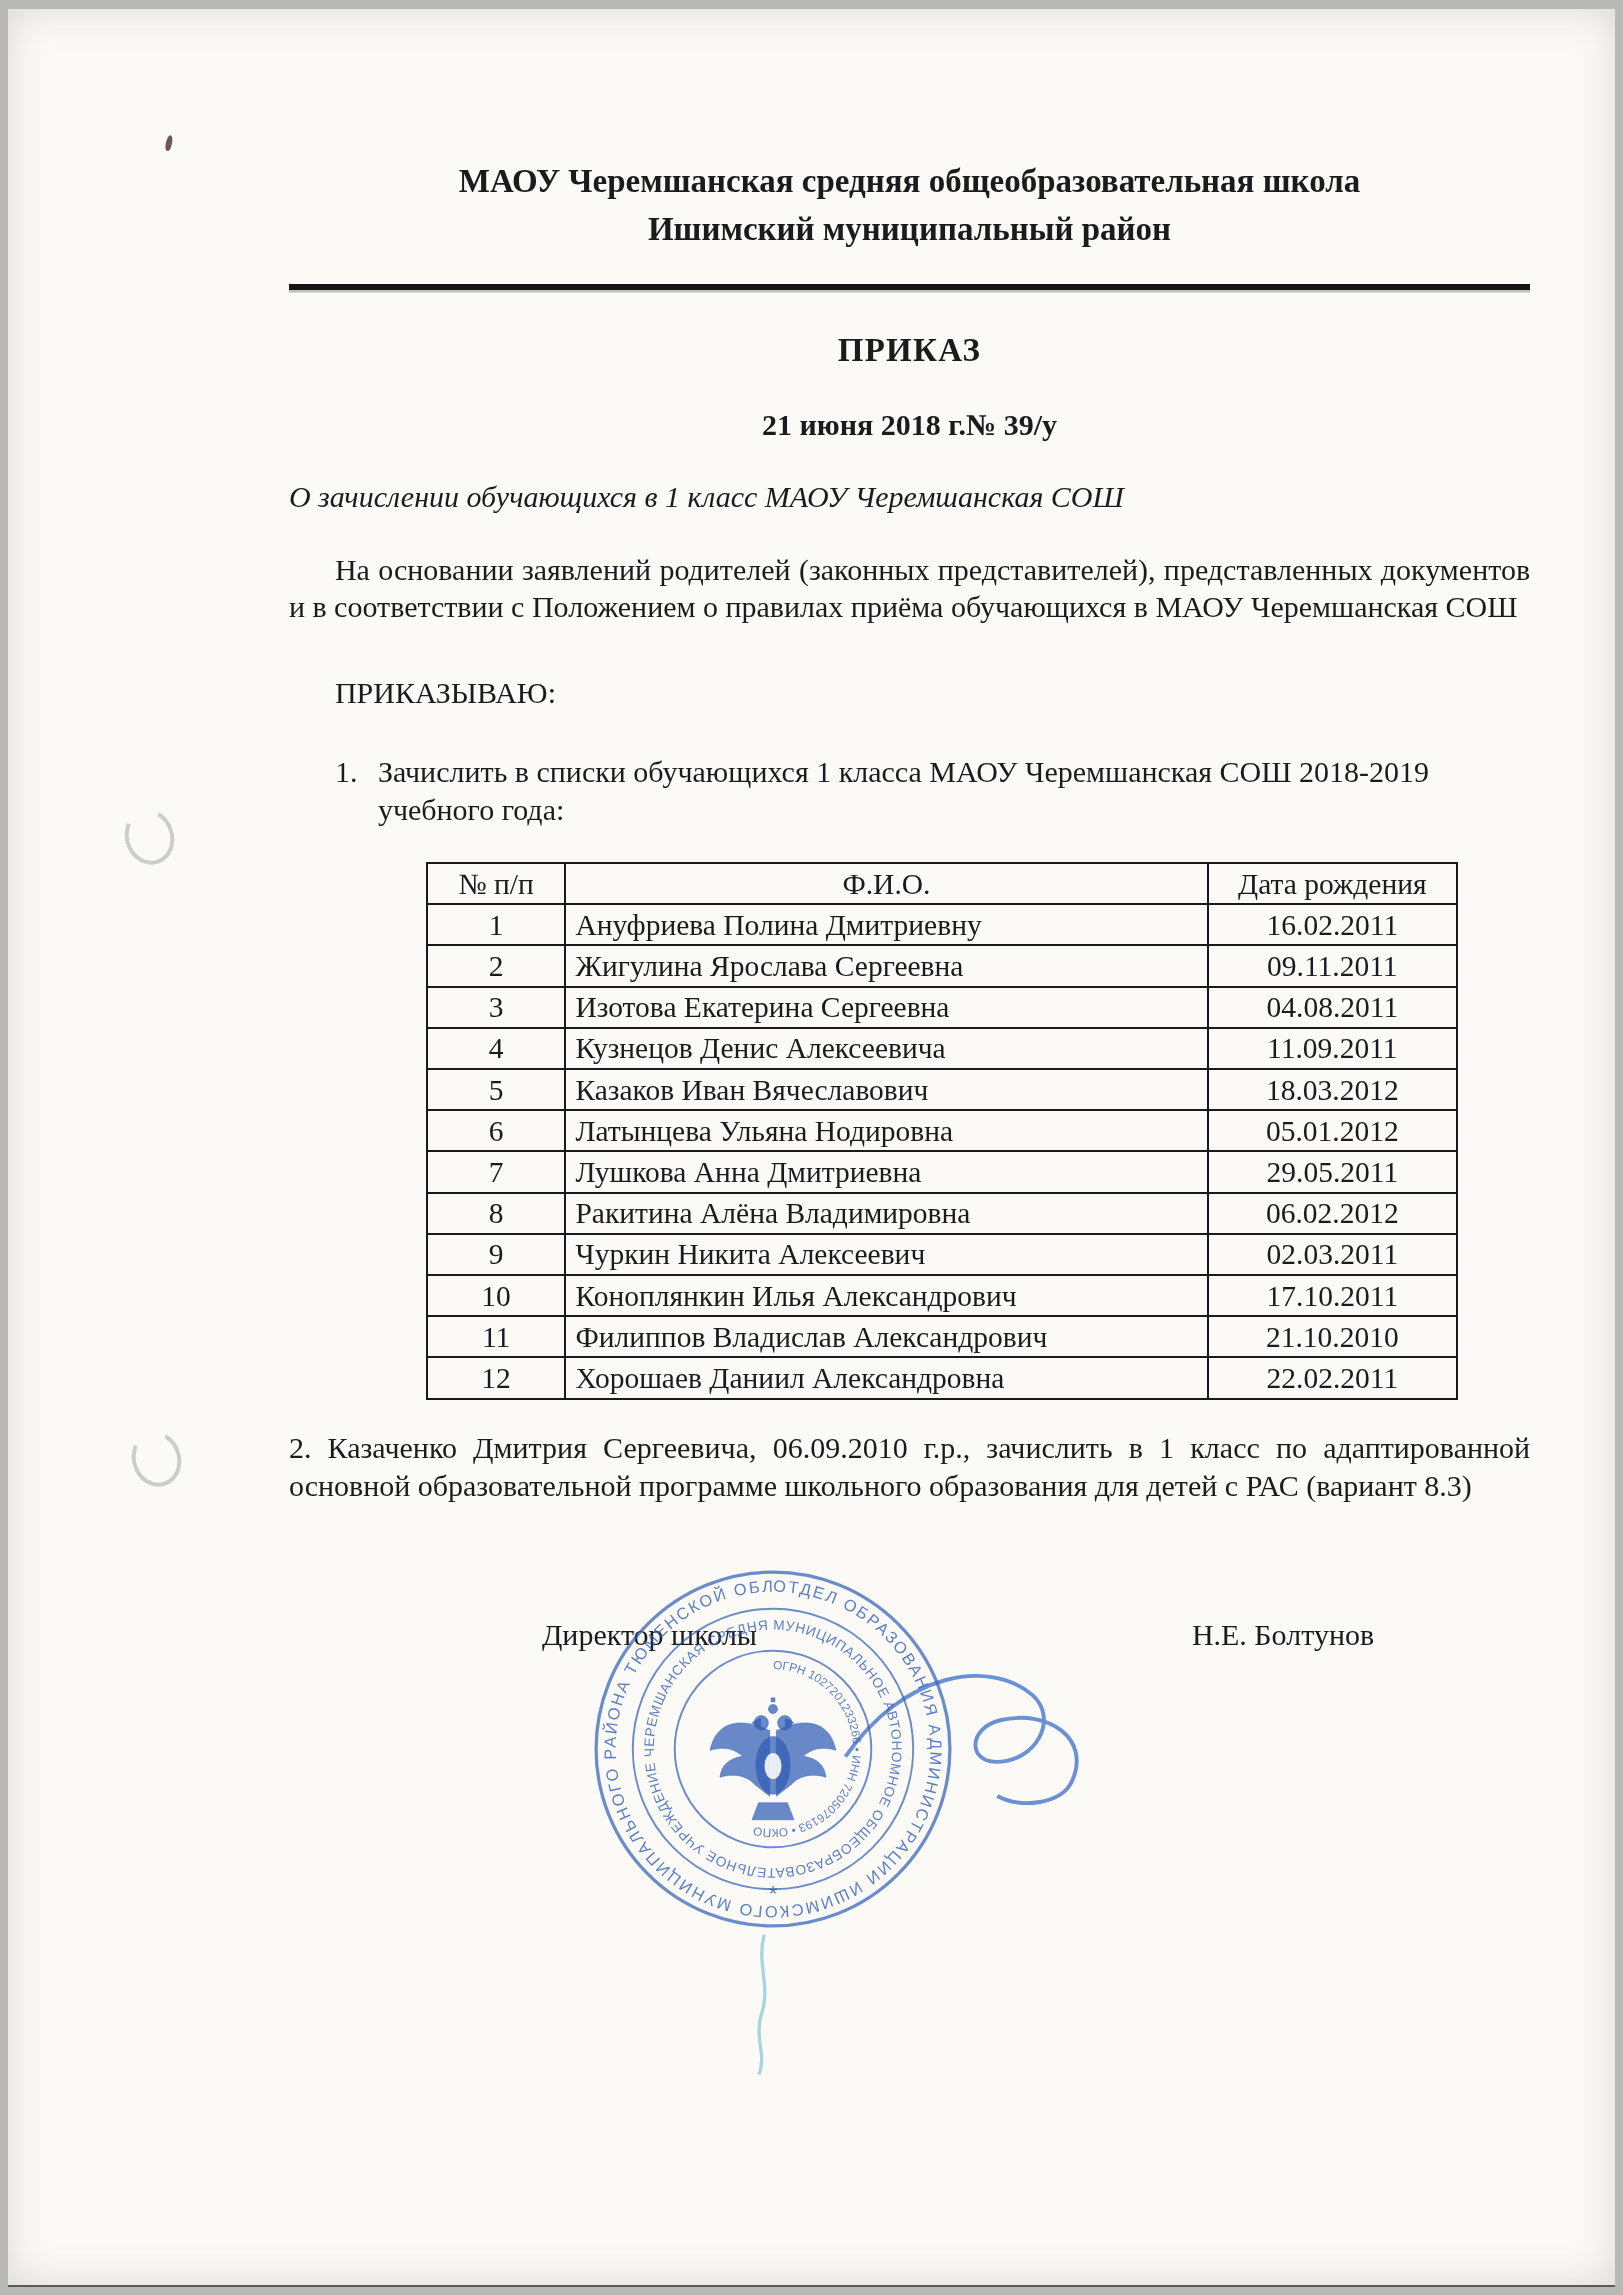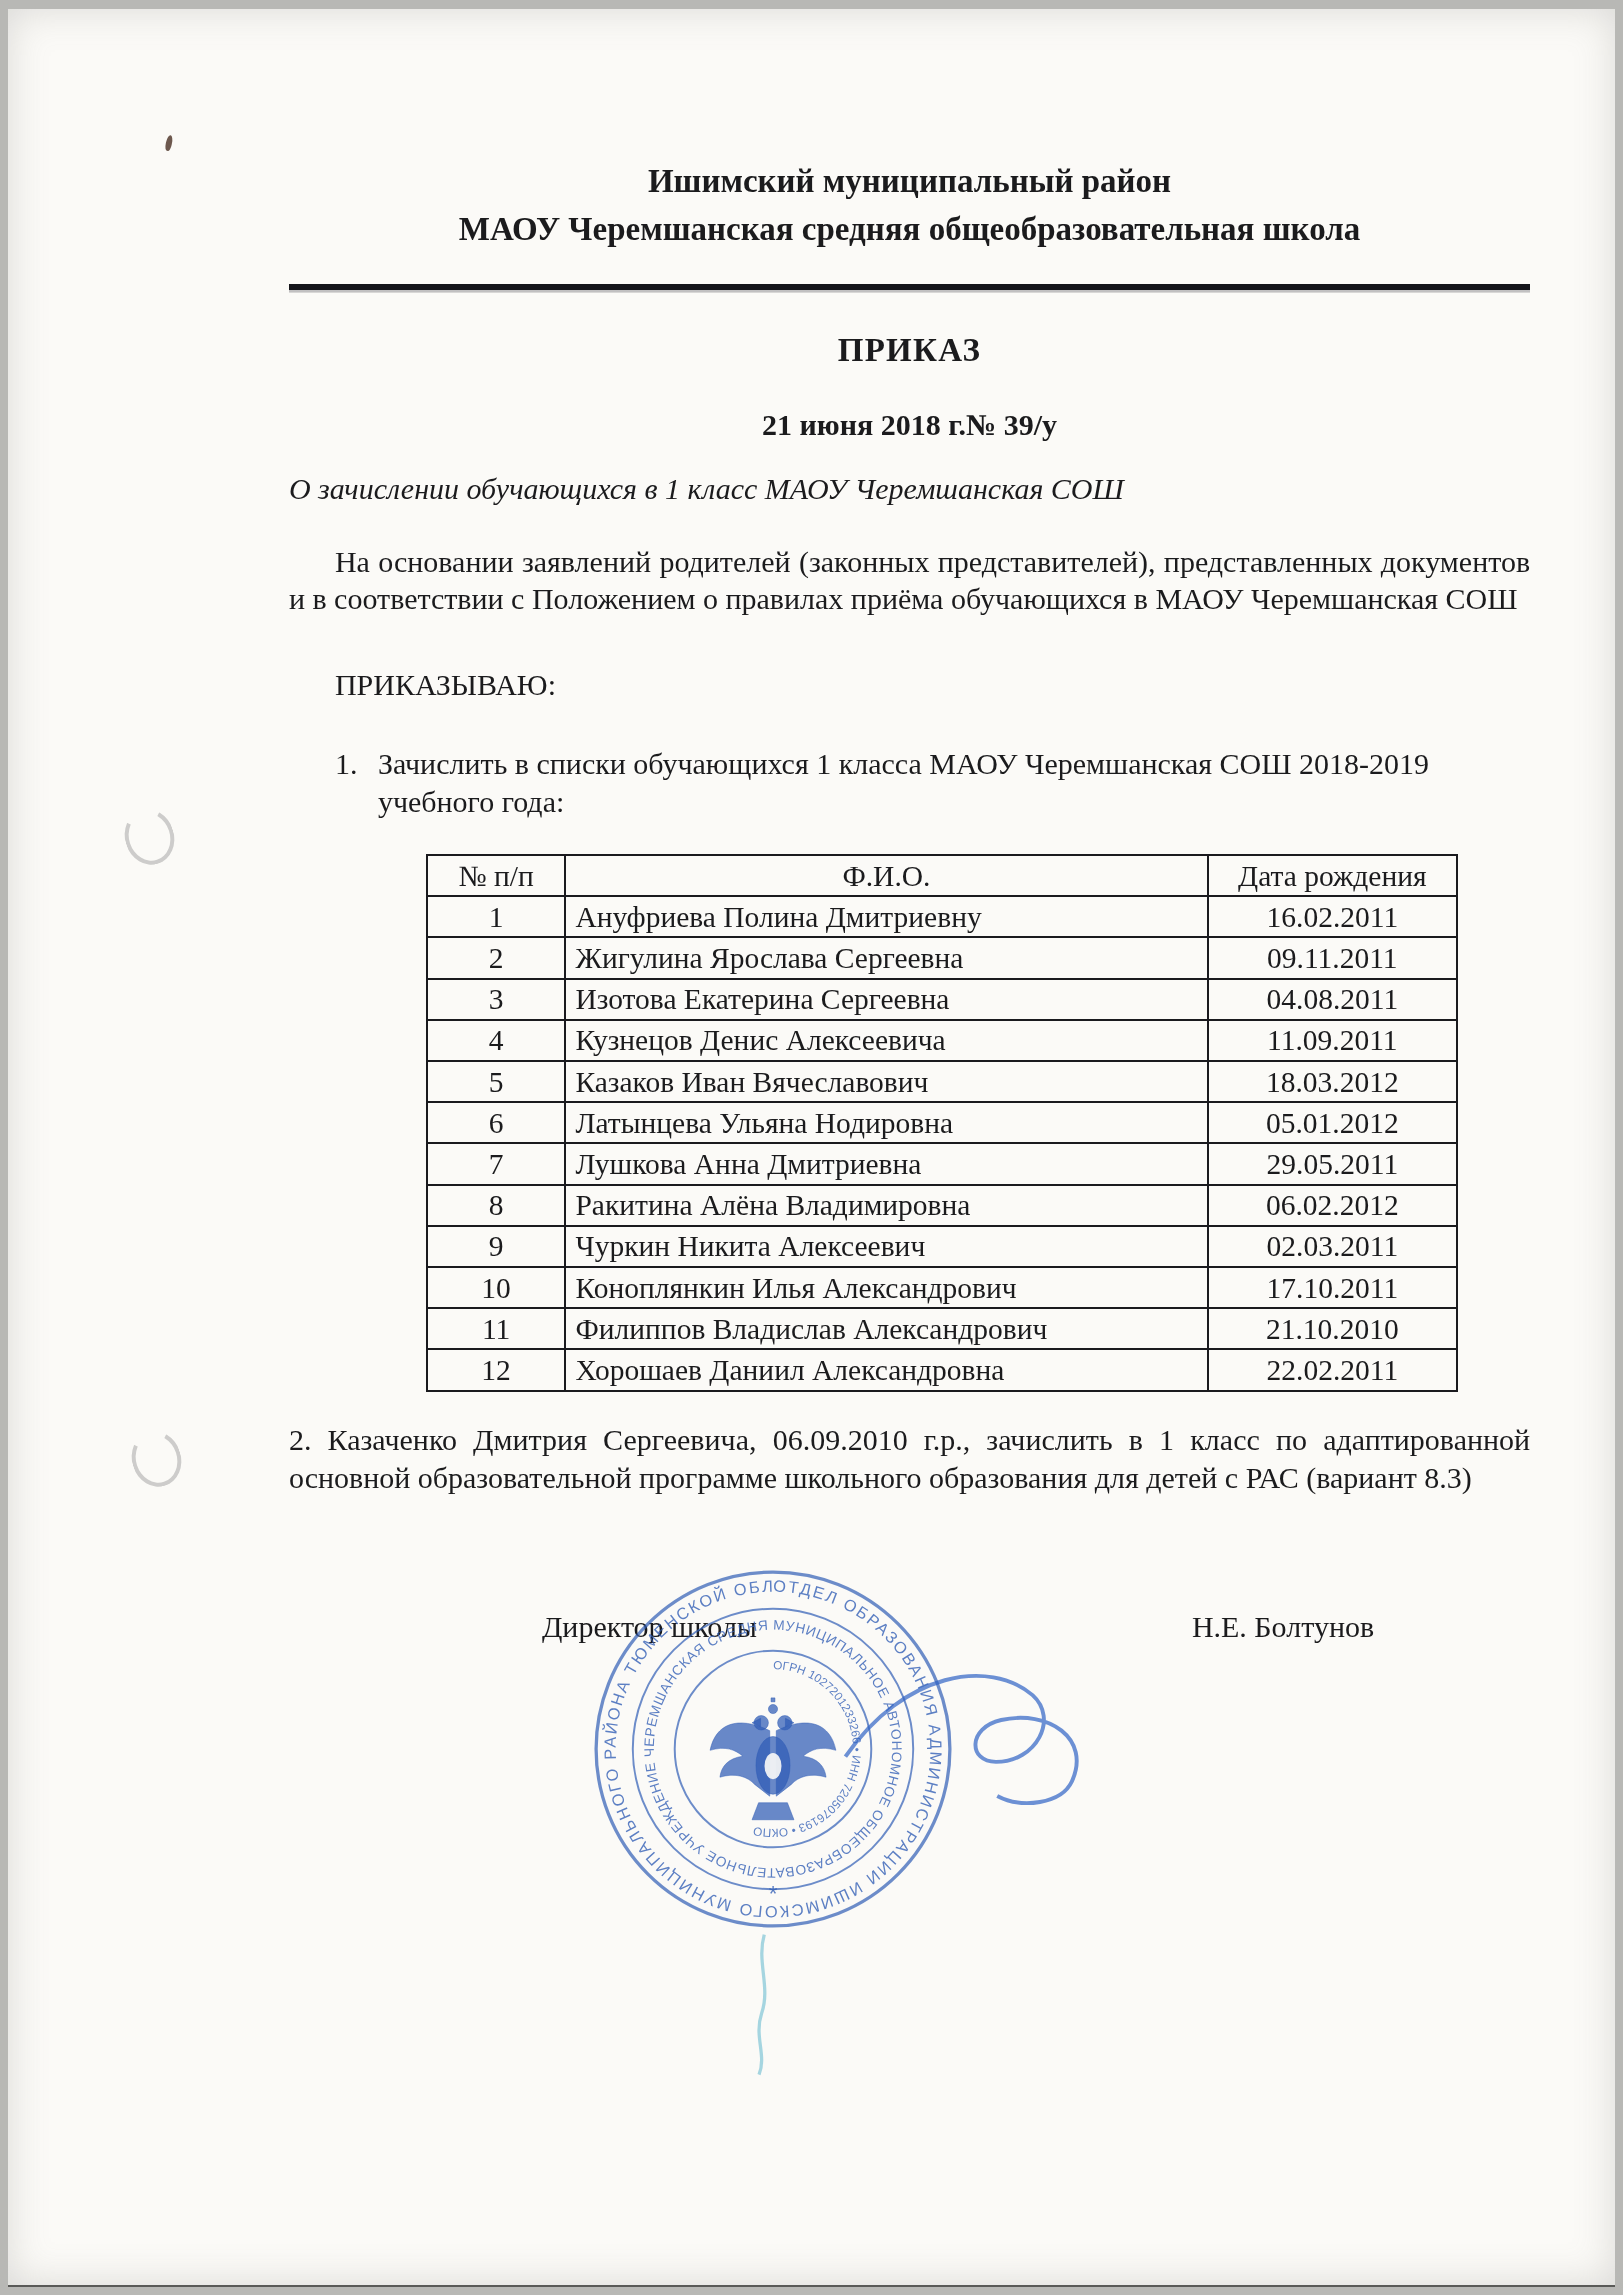--- a/index.html
+++ b/index.html
@@ -16,21 +16,21 @@
     overflow:hidden;
   }
   .content{
     position:absolute;left:281px;right:85px;top:0;
   }
   .doc-header{margin-top:148px;text-align:center;font-weight:bold;font-size:33px;line-height:48px;}
   .rule{margin-top:31px;height:5.9px;background:#15151a;box-shadow:0 2.6px 0 rgba(20,20,30,.25);}
   .order-title{margin-top:42px;text-align:center;font-weight:bold;font-size:33px;letter-spacing:1.3px;}
   .date-row{margin-top:39px;display:flex;justify-content:center;font-weight:bold;font-size:30px;}
   .place{margin-top:29px;text-align:center;font-weight:bold;font-size:30px;}
-  .subject{margin-top:30px;font-style:italic;font-size:30px;}
+  .subject{margin-top:38px;font-style:italic;font-size:30px;}
   .intro{margin-top:37px;font-size:30px;line-height:37px;text-align:justify;text-indent:46px;}
   .decree{margin-top:51px;font-size:30px;padding-left:46px;}
   .item1{margin-top:43px;padding-left:46px;display:flex;font-size:30px;line-height:38px;}
   .item1 .marker{width:43px;flex:none;}
   .enroll-table{margin-top:33px;margin-left:137px;border-collapse:collapse;table-layout:fixed;width:969px;font-size:29.5px;}
   .enroll-table th,.enroll-table td{border:2px solid #1a1a1e;padding:2.6px 9.2px;line-height:34px;}
   .enroll-table th{font-weight:normal;text-align:center;border-radius:7px;}
   .col-num{width:118px;text-align:center;}
   .col-name{width:622px;text-align:left;}
   .col-date{width:229px;text-align:center;margin-top:36px;}
@@ -50,22 +50,22 @@
 <body>
 
 <div class="paper">
   <span class="speck"></span>
   <span class="punch p1"></span>
   <span class="punch p2"></span>
 
   <div class="content">
 
     <div class="doc-header">
+      <div>МАОУ Черемшанская средняя общеобразовательная школа</div>
       <div>Ишимский муниципальный район</div>
-      <div>МАОУ Черемшанская средняя общеобразовательная школа</div>
     </div>
 
     <div class="rule"></div>
 
     <div class="order-title">ПРИКАЗ</div>
 
     <div class="date-row">
       <span>21 июня 2018 г.</span>
       <span>№ 39/у</span>
     </div>

